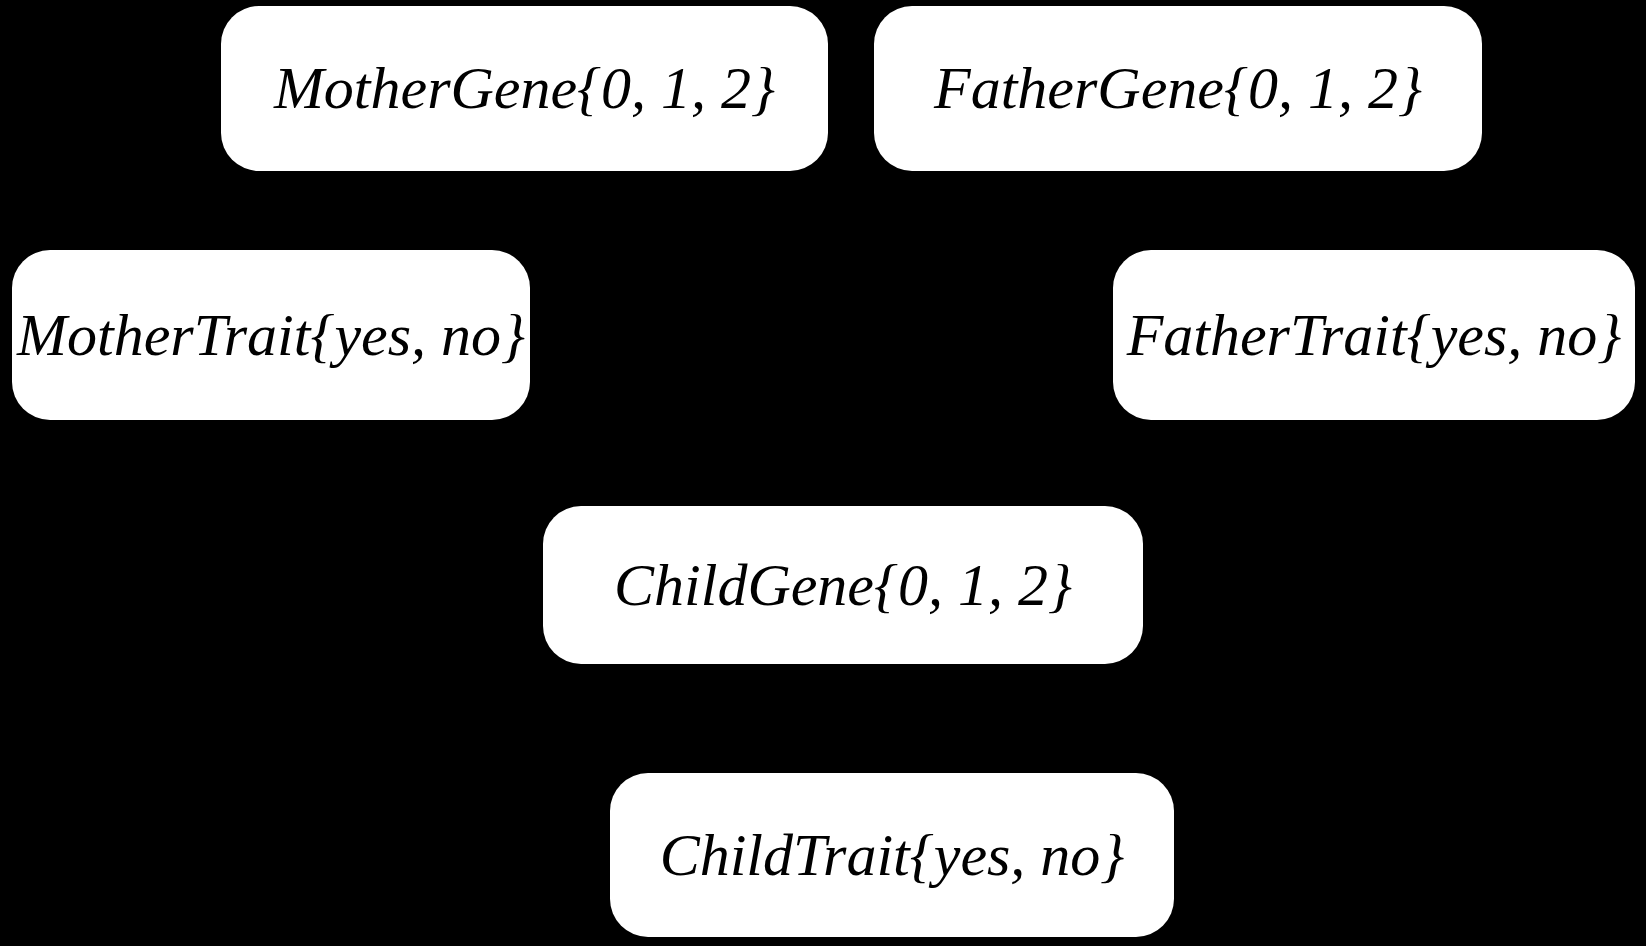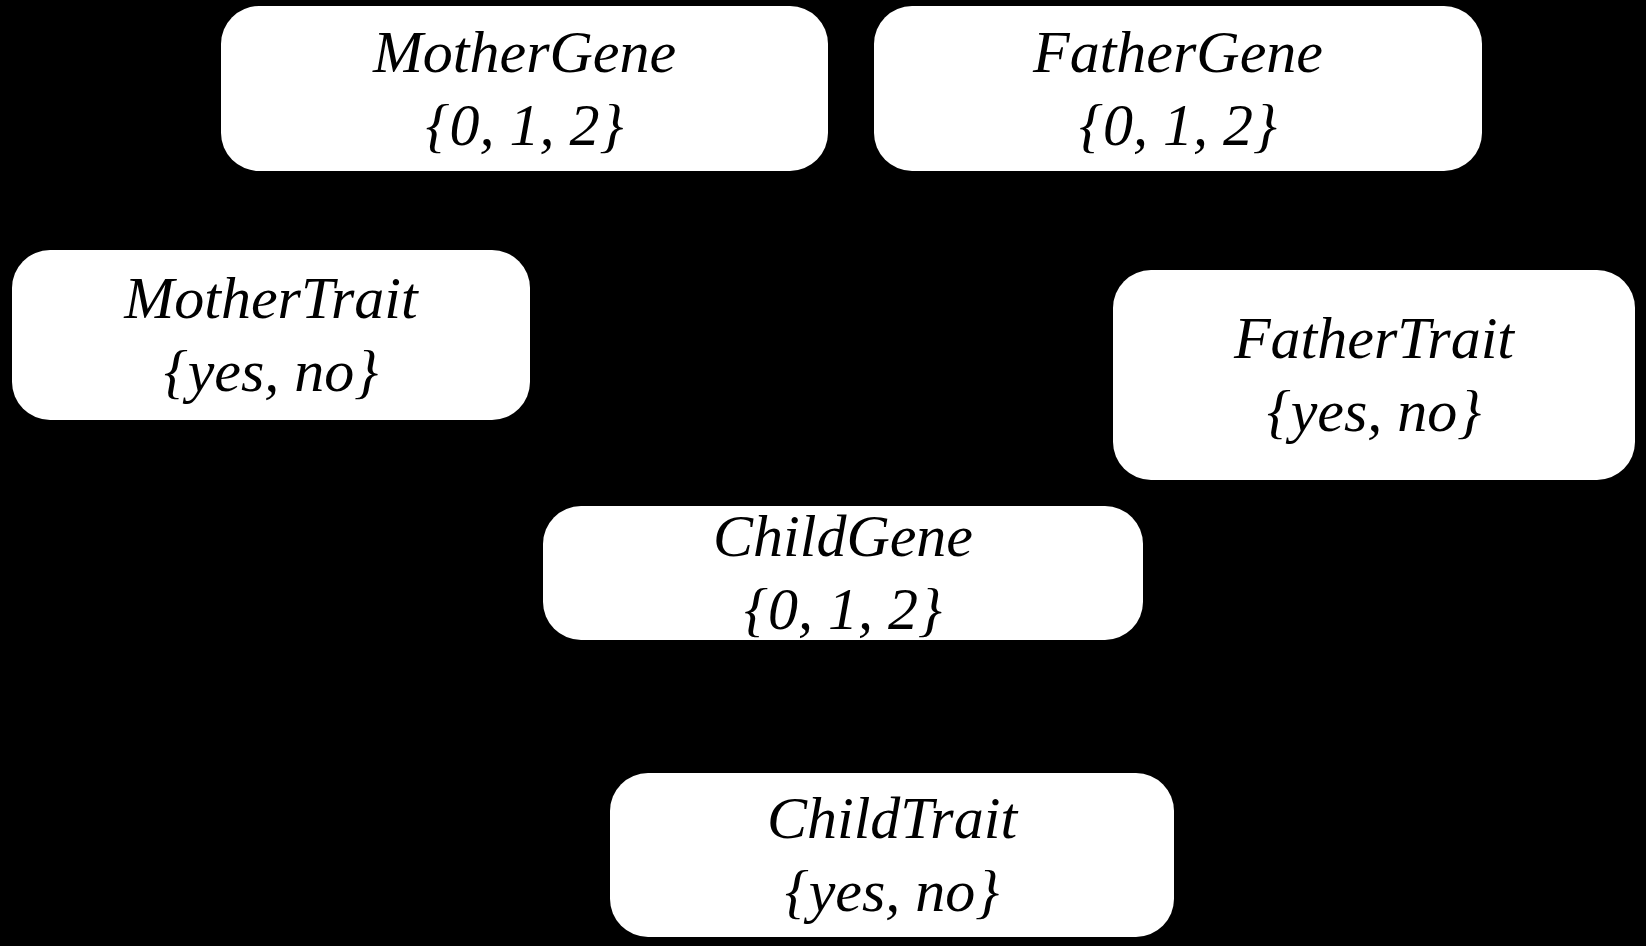--- a/index.html
+++ b/index.html
@@ -15,21 +15,20 @@
     overflow: hidden;
     font-family: "Liberation Serif", "DejaVu Serif", serif;
   }
   .node {
     position: absolute;
     box-sizing: border-box;
     background: var(--node-fill, #ffffff);
     color: var(--node-text, #000000);
     border-radius: 38px;
     display: flex;
-    flex-direction: column;
     align-items: center;
     justify-content: center;
     text-align: center;
     font-style: italic;
     font-size: 60px;
     line-height: 73px;
     white-space: nowrap;
   }
   .node-label, .node-domain {
     display: block;
@@ -45,25 +44,25 @@
       <span class="node-domain">{0, 1, 2}</span>
     </div>
     <div class="node" style="left: 866px; top: 6px; width: 608px; height: 165px; margin-left: 8px;">
       <span class="node-label">FatherGene</span>
       <span class="node-domain">{0, 1, 2}</span>
     </div>
     <div class="node" style="left: 12px; top: 250px; width: 518px; height: 170px;">
       <span class="node-label">MotherTrait</span>
       <span class="node-domain">{yes, no}</span>
     </div>
-    <div class="node" style="left: 1113px; top: 250px; width: 522px; height: 210px; margin-top: 20px;">
+    <div class="node" style="left: 1113px; top: 250px; width: 522px; height: 170px;">
       <span class="node-label">FatherTrait</span>
       <span class="node-domain">{yes, no}</span>
     </div>
-    <div class="node" style="left: 543px; top: 506px; width: 600px; height: 134px;">
+    <div class="node" style="left: 543px; top: 506px; width: 600px; height: 158px;">
       <span class="node-label">ChildGene</span>
       <span class="node-domain">{0, 1, 2}</span>
     </div>
     <div class="node" style="left: 610px; top: 773px; width: 564px; height: 164px;">
       <span class="node-label">ChildTrait</span>
       <span class="node-domain">{yes, no}</span>
     </div>
   </div>
 
 </body></html>

